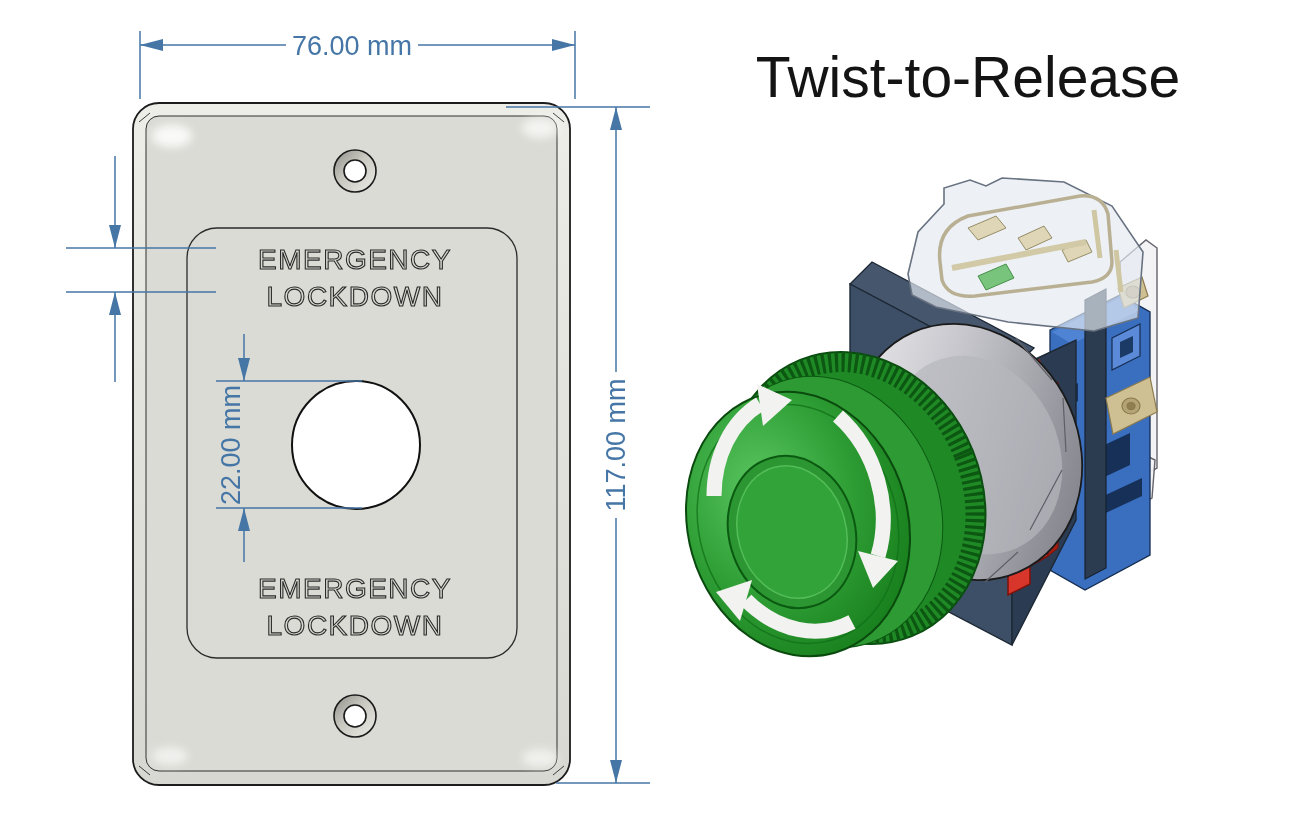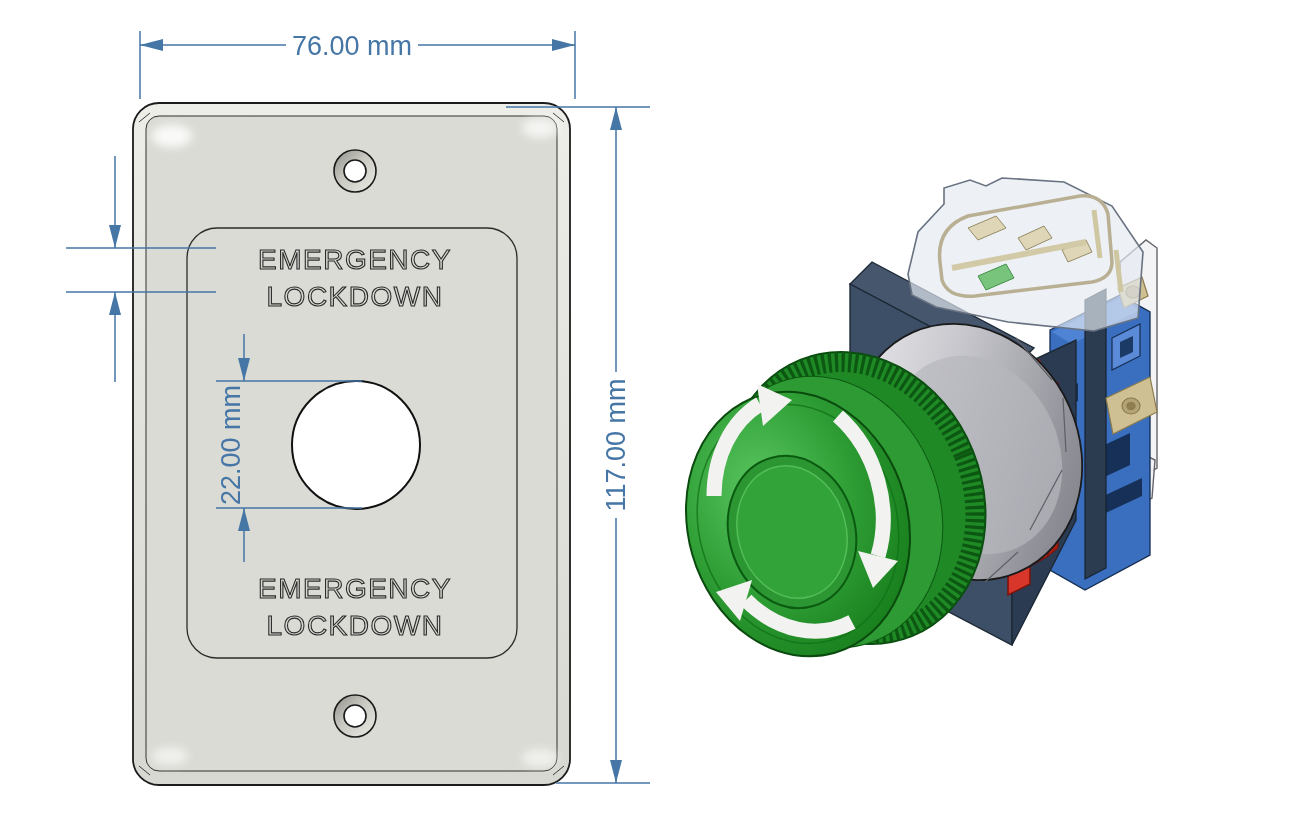--- a/index.html
+++ b/index.html
@@ -203,14 +203,15 @@
       </g>
       <g fill="#f2f2f0">
         <polygon points="792,400 757,384 763,426"></polygon>
         <polygon points="873,588 898,561 858,551"></polygon>
         <polygon points="716,592 752,580 740,621"></polygon>
       </g>
     </g>
   </g>
 </svg>
 
+<div id="title">Twist-to-Release</div>
 
 </div>
 
 </body></html>

